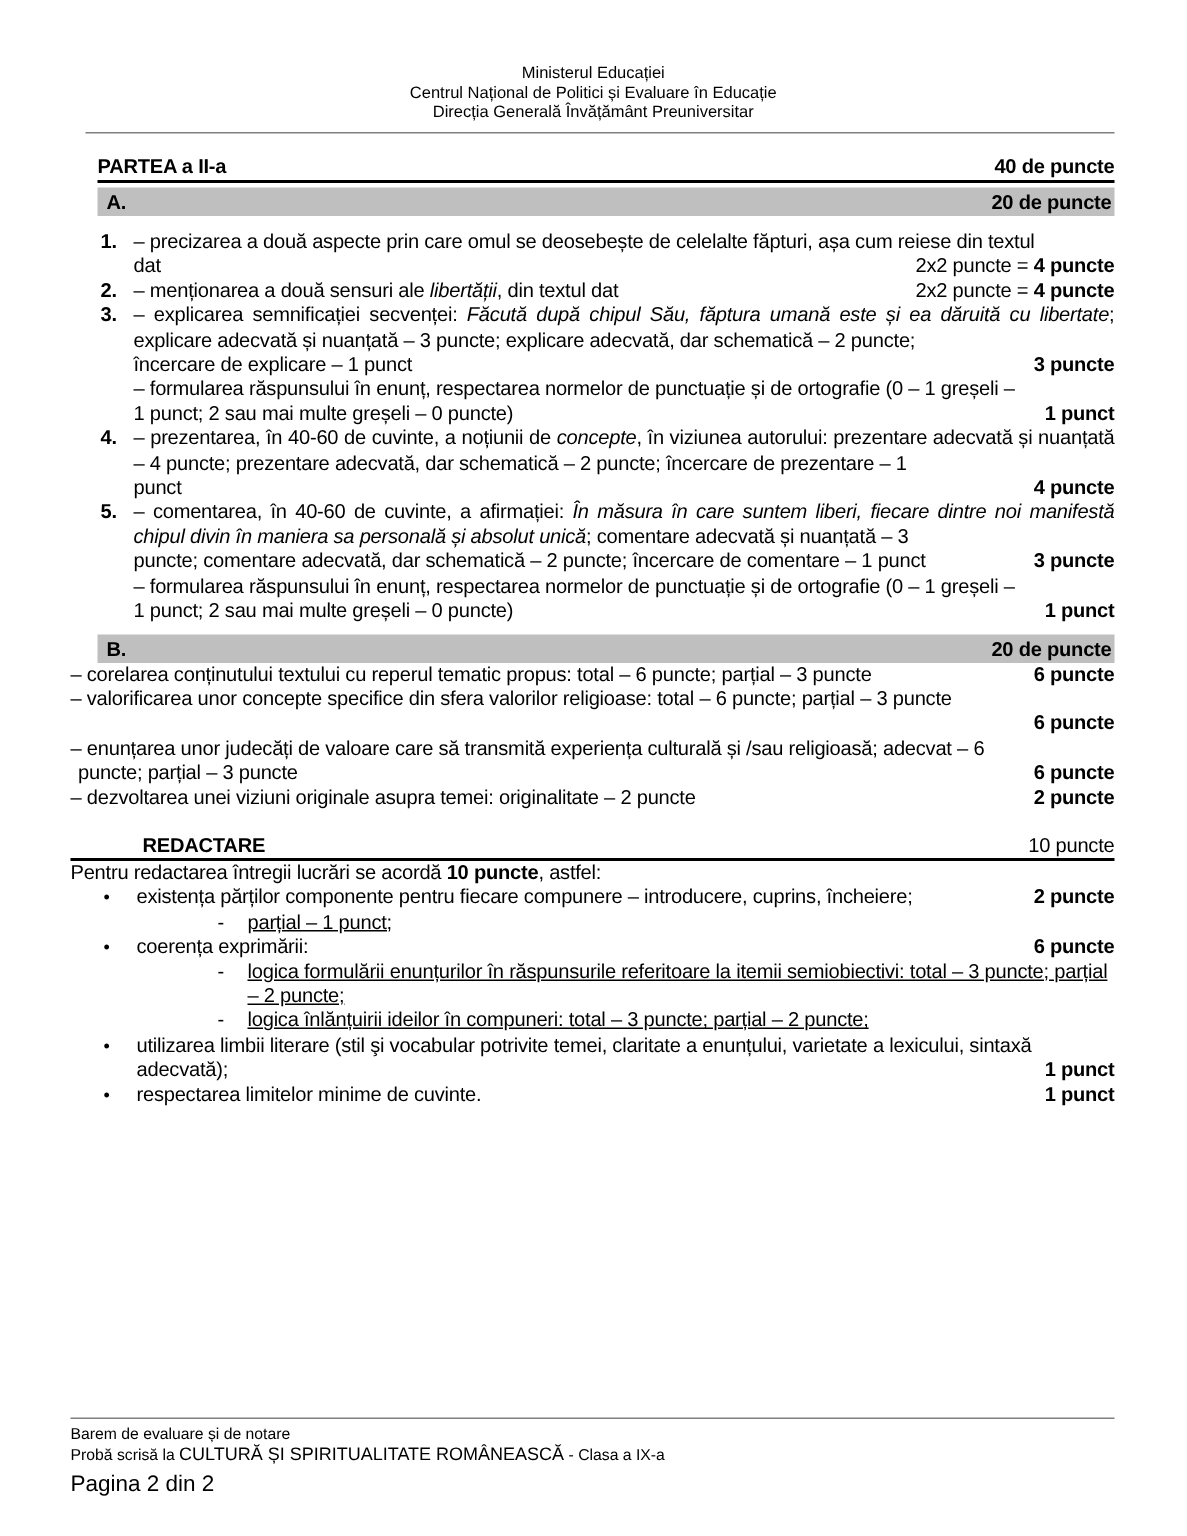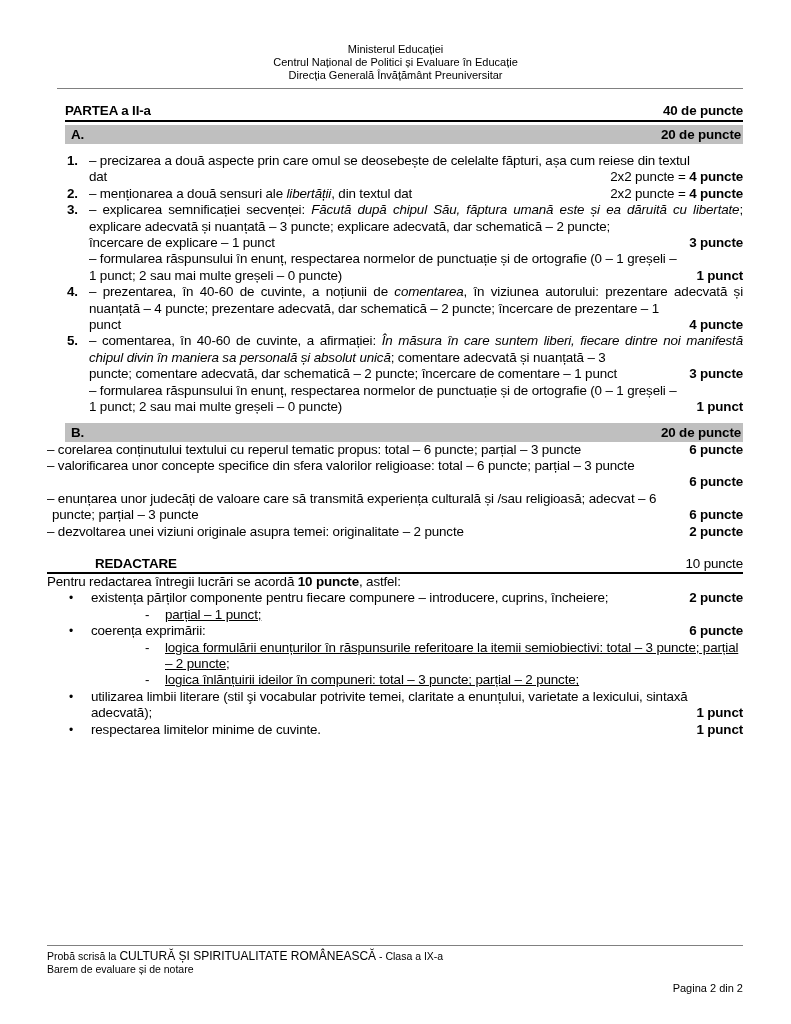--- a/index.html
+++ b/index.html
@@ -34,21 +34,21 @@
   .bullet-row { display: flex; margin-left: 22px; }
   .bullet { width: 22px; flex: 0 0 22px; font-size: 12px; }
   .bullet-body { flex: 1; }
   .dash-row { display: flex; margin-left: 98px; }
   .dash { width: 20px; flex: 0 0 20px; }
   .dash-body { flex: 1; text-decoration: underline; }
   .footer-rule { position: absolute; left: 47px; width: 696px; top: 945px; height: 0;
                  border-top: 1.5px solid #808080; }
   .footer { position: absolute; left: 47px; top: 950px; width: 696px; font-size: 10.5px; line-height: 13px; }
   .footer .big { font-size: 12px; }
-  .footer .page-num { text-align: right; margin-top: 6px; font-size: 11px; }
+  .footer .page-num { text-align: left; margin-top: 6px; font-size: 15px; }
   i { font-style: italic; }
 </style>
 </head>
 <body>
 
 <div class="page">
 
   <div class="header">
     <div>Ministerul Educației</div>
     <div>Centrul Național de Politici și Evaluare în Educație</div>
@@ -101,21 +101,21 @@
           <div class="row">
             <span>1 punct; 2 sau mai multe greșeli – 0 puncte)</span>
             <span class="pts">1 punct</span>
           </div>
         </div>
       </div>
 
       <div class="item">
         <div class="item-num">4.</div>
         <div class="item-body">
-          <div><span>– prezentarea, în 40-60 de cuvinte, a noțiunii de </span><i>comentarea</i><span>, în viziunea autorului: prezentare adecvată și nuanțată – 4 puncte; prezentare adecvată, dar schematică  – 2 puncte; încercare de prezentare – 1</span></div>
+          <div><span>– prezentarea, în 40-60 de cuvinte, a noțiunii de </span><i>concepte</i><span>, în viziunea autorului: prezentare adecvată și nuanțată – 4 puncte; prezentare adecvată, dar schematică  – 2 puncte; încercare de prezentare – 1</span></div>
           <div class="row">
             <span>punct</span>
             <span class="pts">4 puncte</span>
           </div>
         </div>
       </div>
 
       <div class="item">
         <div class="item-num">5.</div>
         <div class="item-body">
@@ -212,19 +212,19 @@
       <span class="bullet">•</span>
       <div class="bullet-body row">
         <span>respectarea limitelor minime de cuvinte.</span>
         <span class="pts">1 punct</span>
       </div>
     </div>
   </div>
 
   <div class="footer-rule"></div>
   <div class="footer">
+    <div>Barem de evaluare și de notare</div>
     <div>
       <span>Probă scrisă la </span><span class="big">CULTURĂ ȘI SPIRITUALITATE ROMÂNEASCĂ</span><span> - Clasa a IX-a</span>
     </div>
-    <div>Barem de evaluare și de notare</div>
     <div class="page-num">Pagina 2 din 2</div>
   </div>
 </div>
 
 </body></html>

